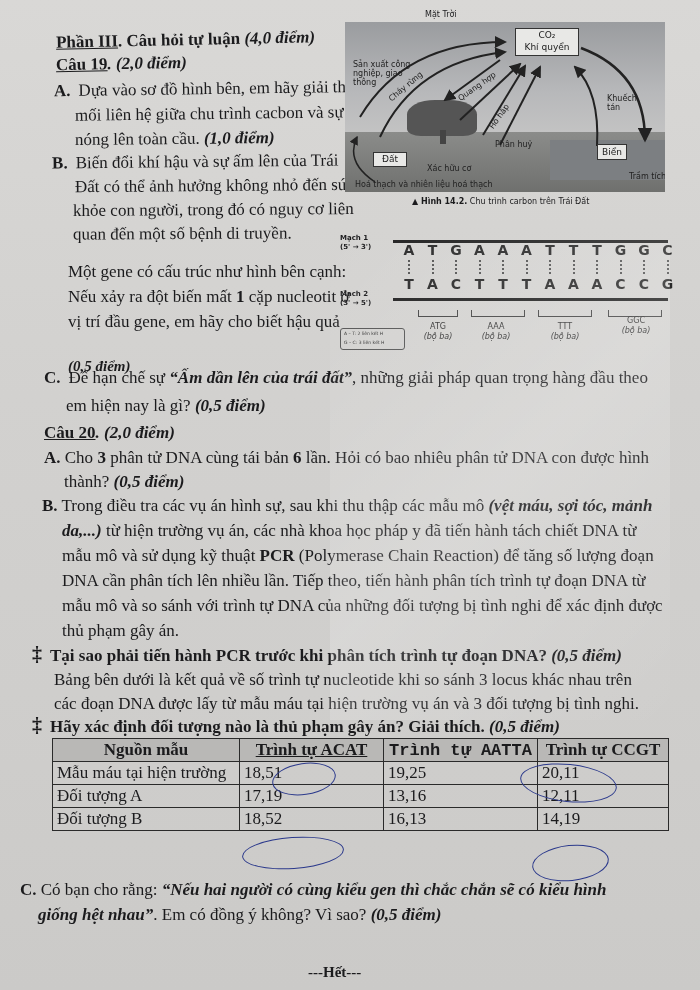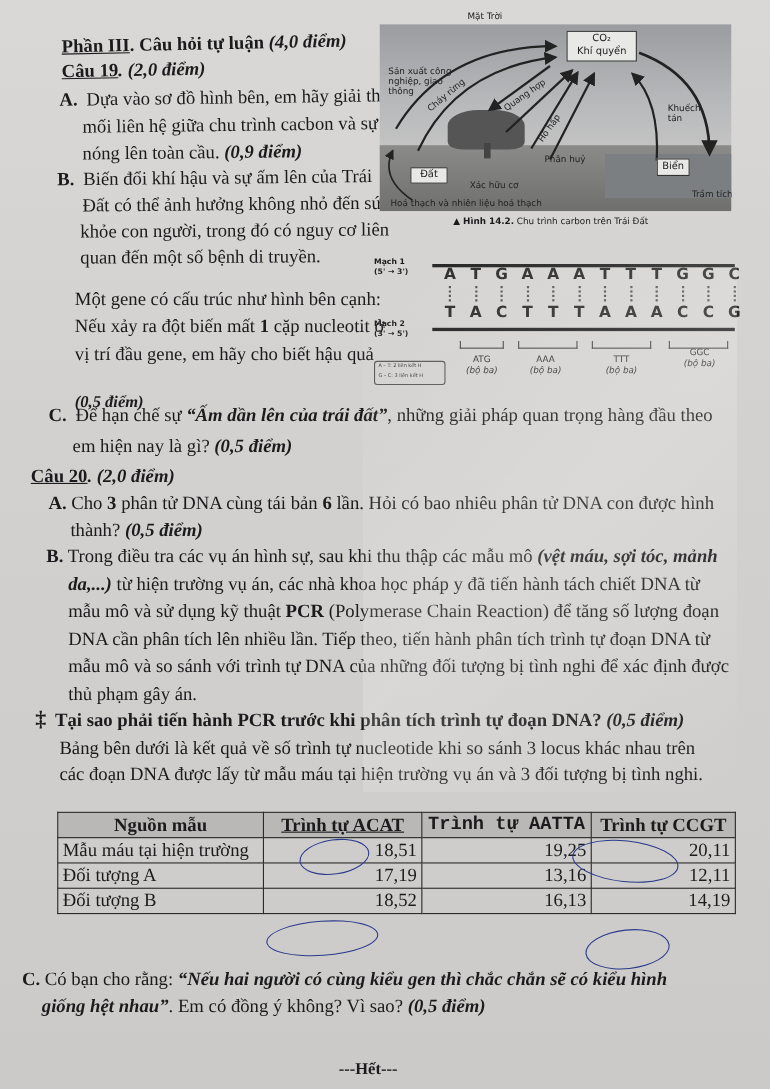--- a/index.html
+++ b/index.html
@@ -44,21 +44,21 @@
   .fig2 .mlabel { position:absolute; font-size:7px; font-weight:bold; line-height:9px; }
   .fig2 .brace { position:absolute; height:6px; border:1.5px solid #444; border-top:none; }
   .fig2 .codon { position:absolute; font-size:8px; text-align:center; line-height:10px; color:#333; }
   .fig2 .legend { position:absolute; left:2px; top:100px; width:60px; height:20px; border:1px solid #555; border-radius:3px; font-size:4.5px; line-height:9px; padding-left:3px; color:#333; }
 
   
   table.t1 { position:absolute; left:52px; top:738px; border-collapse:collapse; width:617px;
     font-size:17px; font-family:"Liberation Serif", serif; }
   table.t1 td, table.t1 th { border:1.2px solid #2a2a2a; height:22px; padding:0 4px; }
   table.t1 th { background:#b9b8b6; font-weight:bold; }
-  table.t1 td.num { text-align:right;margin-top:36px; }
+  table.t1 td.num { text-align:left;margin-top:36px; }
   .circle { position:absolute; border:1.5px solid #2c3a8c; border-radius:50%; pointer-events:none; }
 
   .dagger { font-weight:bold; font-size:20px; margin-right:8px; }
 </style>
 </head>
 <body>
 
 <div class="page">
 
   <div class="line b" style="left:56px;top:30px;transform:rotate(-1.2deg);">
@@ -69,21 +69,21 @@
     <span class="b u">Câu 19</span><span class="bi">. (2,0 điểm)</span>
   </div>
 
   <div class="line" style="left:54px;top:79px;transform:rotate(-0.8deg);">
     <span class="lbl">A.</span><span>Dựa vào sơ đồ hình bên, em hãy giải thích</span>
   </div>
   <div class="line" style="left:75px;top:104px;transform:rotate(-0.7deg);">
     <span>mối liên hệ giữa chu trình cacbon và sự</span>
   </div>
   <div class="line" style="left:75px;top:129px;transform:rotate(-0.6deg);">
-    <span>nóng lên toàn cầu. </span><span class="bi">(0,9 điểm)</span>
+    <span>nóng lên toàn cầu. </span><span class="bi">(1,0 điểm)</span>
   </div>
 
   <div class="line" style="left:52px;top:152px;transform:rotate(-0.6deg);">
     <span class="lbl">B.</span><span>Biến đổi khí hậu và sự ấm lên của Trái</span>
   </div>
   <div class="line" style="left:75px;top:176px;transform:rotate(-0.5deg);"><span>Đất có thể ảnh hưởng không nhỏ đến sức</span></div>
   <div class="line" style="left:73px;top:200px;transform:rotate(-0.4deg);"><span>khỏe con người, trong đó có nguy cơ liên</span></div>
   <div class="line" style="left:73px;top:224px;transform:rotate(-0.3deg);"><span>quan đến một số bệnh di truyền.</span></div>
 
   <div class="line" style="left:68px;top:262px;"><span>Một gene có cấu trúc như hình bên cạnh:</span></div>
@@ -207,21 +207,21 @@
     </div>
   </div>
 
   <div class="line" style="left:44px;top:368px;">
     <span class="lbl">C.</span><span>Để hạn chế sự </span><span class="bi">“Ấm dần lên của trái đất”</span><span>, những giải pháp quan trọng hàng đầu theo</span>
   </div>
   <div class="line" style="left:66px;top:396px;">
     <span>em hiện nay là gì? </span><span class="bi">(0,5 điểm)</span>
   </div>
 
-  <div class="line" style="left:28px;top:423px;">
+  <div class="line" style="left:44px;top:423px;">
     <span class="b u">Câu 20</span><span class="bi">. (2,0 điểm)</span>
   </div>
   <div class="line" style="left:44px;top:448px;">
     <span class="b">A.</span><span> Cho </span><span class="b">3</span><span> phân tử DNA cùng tái bản </span><span class="b">6</span><span> lần. Hỏi có bao nhiêu phân tử DNA con được hình</span>
   </div>
   <div class="line" style="left:64px;top:472px;">
     <span>thành? </span><span class="bi">(0,5 điểm)</span>
   </div>
 
   <div class="line" style="left:42px;top:496px;">
@@ -231,20 +231,23 @@
   <div class="line" style="left:62px;top:546px;"><span>mẫu mô và sử dụng kỹ thuật </span><span class="b">PCR</span><span> (Polymerase Chain Reaction) để tăng số lượng đoạn</span></div>
   <div class="line" style="left:62px;top:571px;"><span>DNA cần phân tích lên nhiều lần. Tiếp theo, tiến hành phân tích trình tự đoạn DNA từ</span></div>
   <div class="line" style="left:62px;top:596px;"><span>mẫu mô và so sánh với trình tự DNA của những đối tượng bị tình nghi để xác định được</span></div>
   <div class="line" style="left:62px;top:621px;"><span>thủ phạm gây án.</span></div>
 
   <div class="line" style="left:32px;top:644px;">
     <span class="dagger">‡</span><span class="b">Tại sao phải tiến hành PCR trước khi phân tích trình tự đoạn DNA? </span><span class="bi">(0,5 điểm)</span>
   </div>
   <div class="line" style="left:54px;top:670px;"><span>Bảng bên dưới là kết quả về số trình tự nucleotide khi so sánh 3 locus khác nhau trên</span></div>
   <div class="line" style="left:54px;top:694px;"><span>các đoạn DNA được lấy từ mẫu máu tại hiện trường vụ án và 3 đối tượng bị tình nghi.</span></div>
+  <div class="line" style="left:32px;top:715px;">
+    <span class="dagger">‡</span><span class="b">Hãy xác định đối tượng nào là thủ phạm gây án? Giải thích. </span><span class="bi">(0,5 điểm)</span>
+  </div>
 
   <table class="t1">
     <thead>
       <tr>
         <th style="width:178px;">Nguồn mẫu</th>
         <th style="width:135px;text-decoration:underline;">Trình tự ACAT</th>
         <th style="width:145px;font-family:Liberation Mono, monospace;">Trình tự AATTA</th>
         <th>Trình tự CCGT</th>
       </tr>
     </thead>

